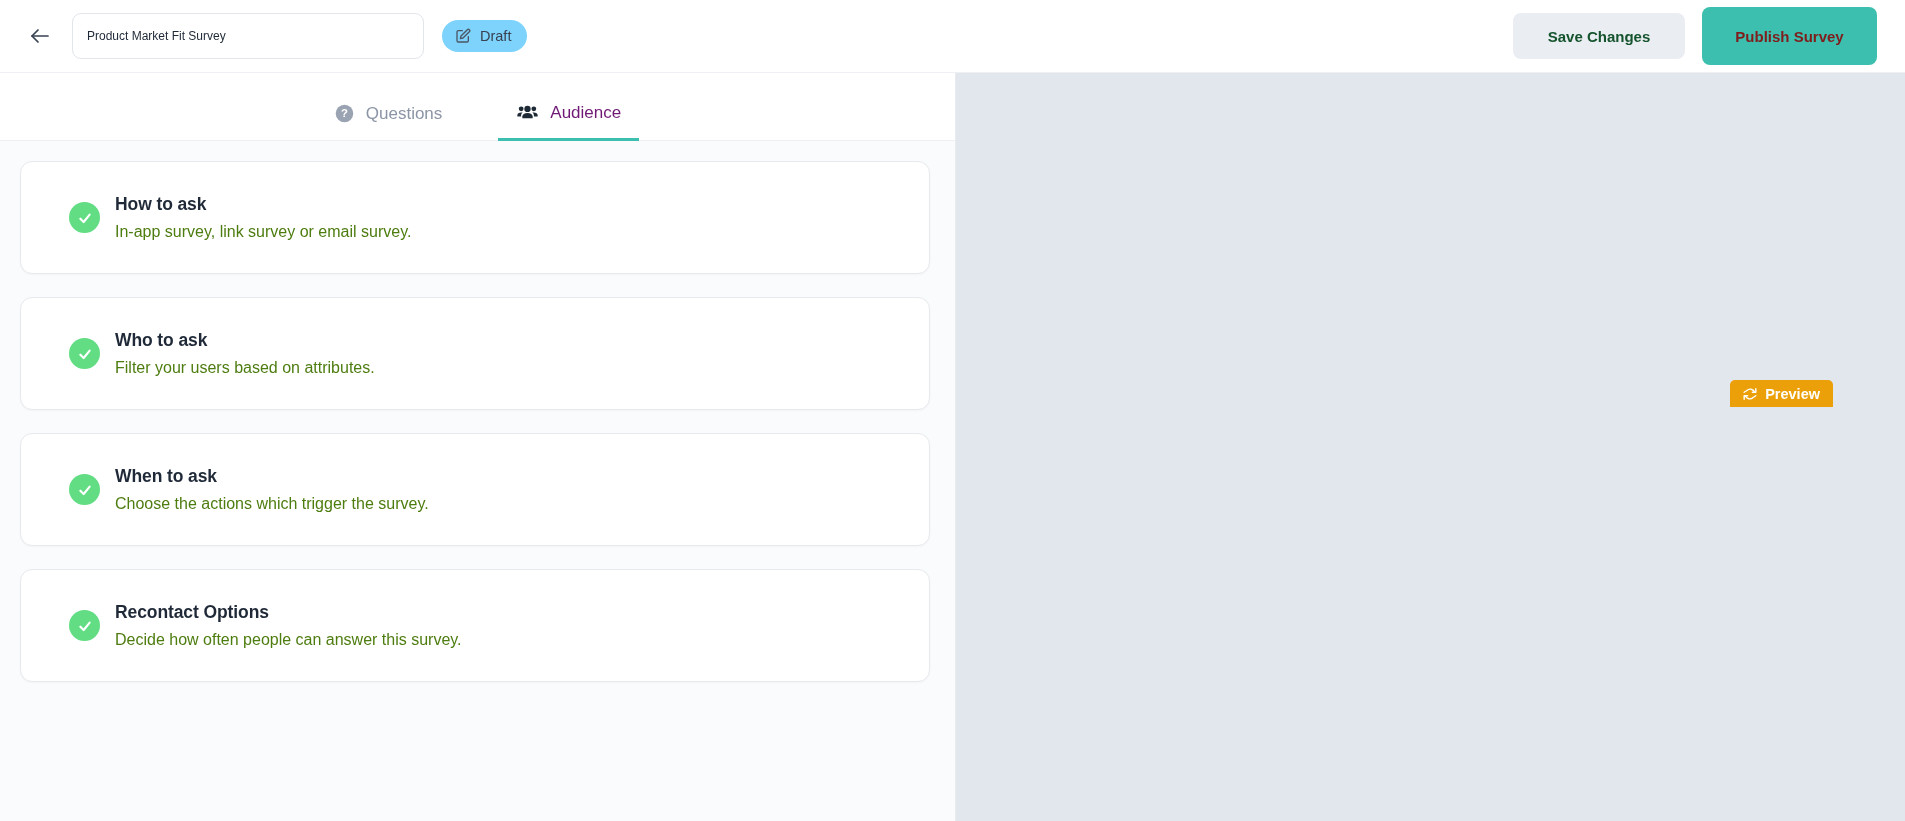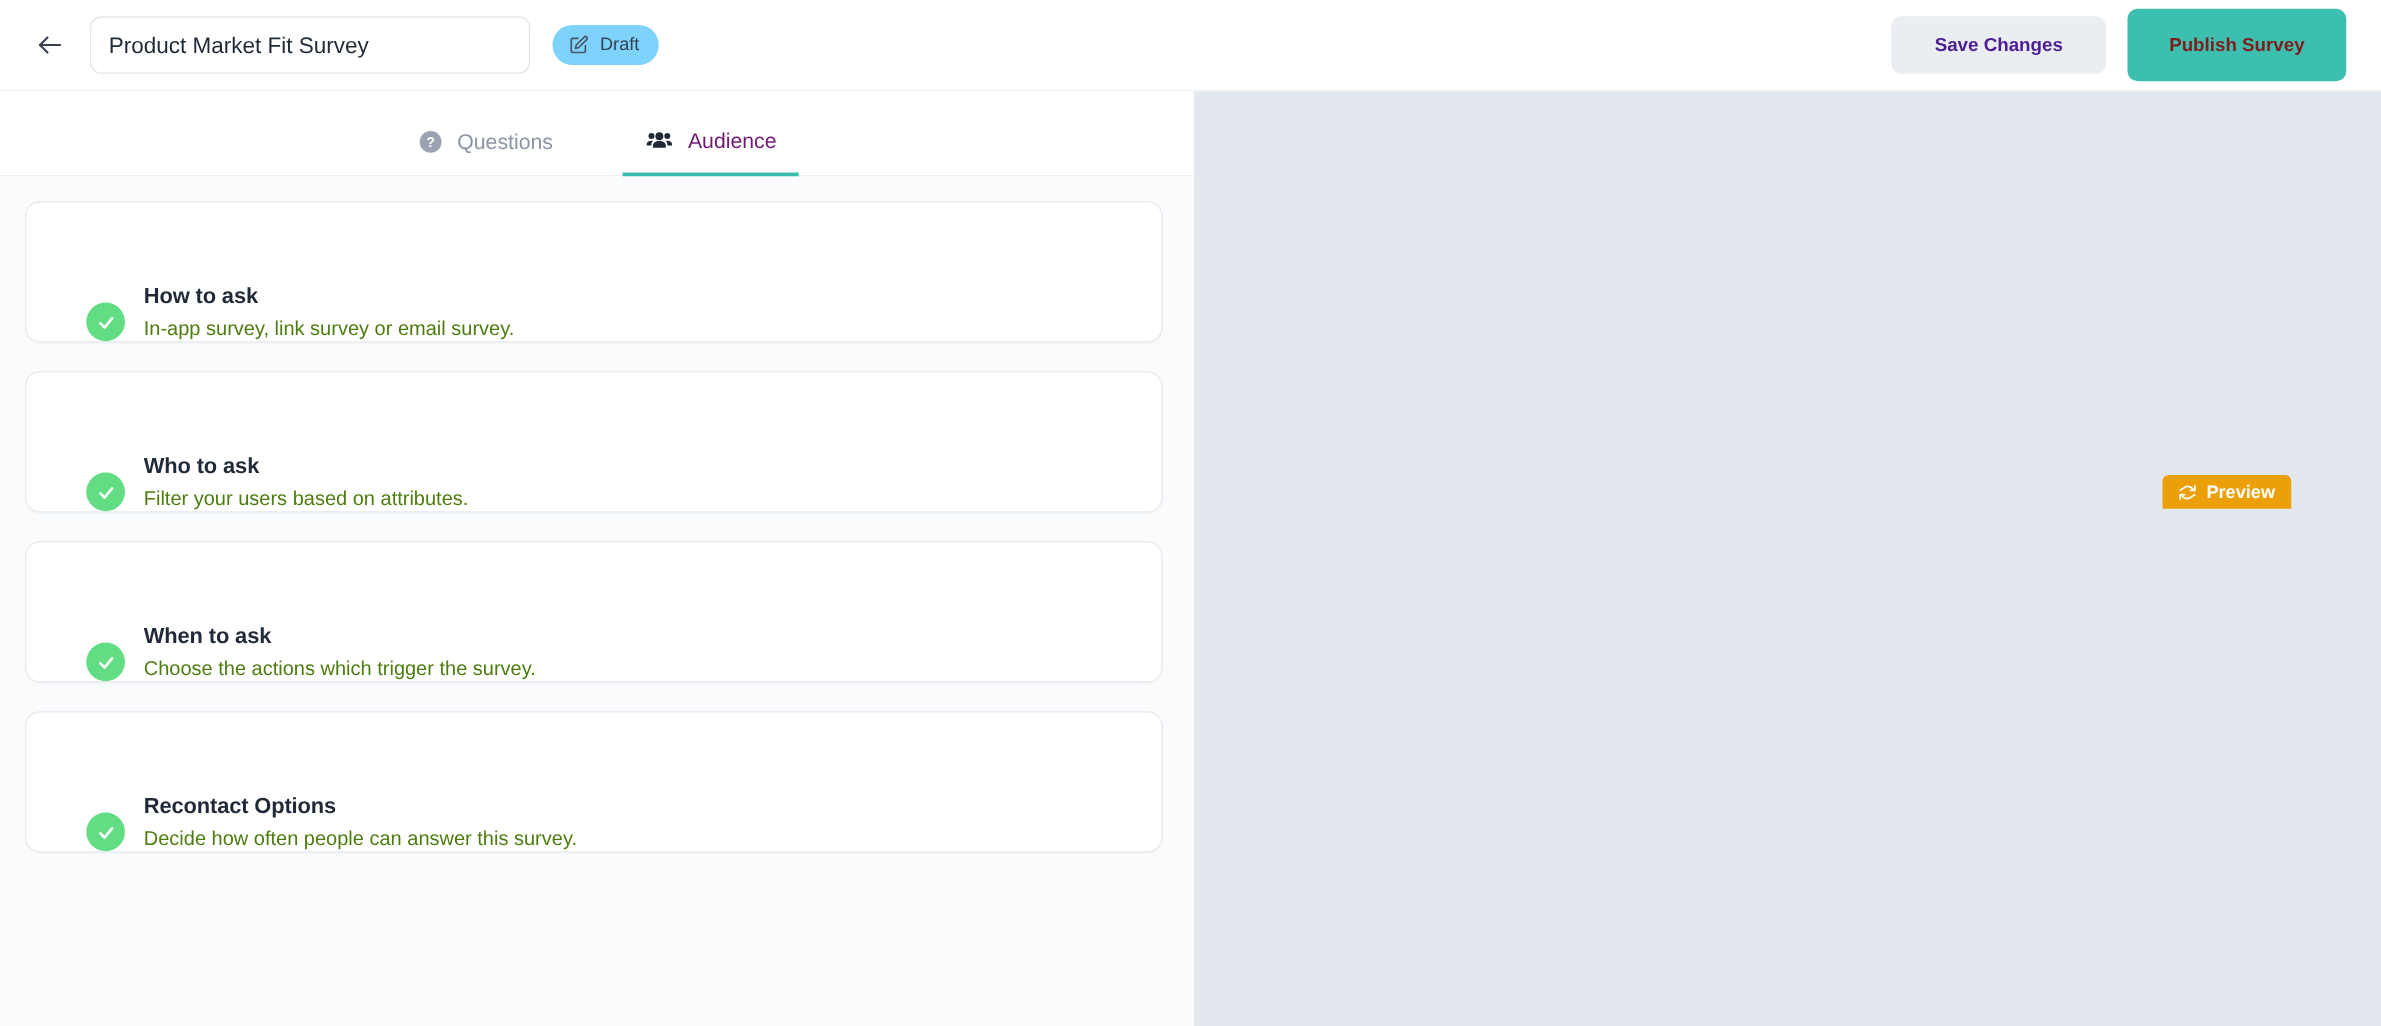--- a/index.html
+++ b/index.html
@@ -27,21 +27,21 @@
   }
   .back-btn svg { display: block; }
 
   .title-input {
     margin-left: 12px;
     width: 352px; height: 46px;
     border: 1px solid #e2e5ea; border-radius: 9px;
     background: #ffffff;
     padding: 0 14px;
     font-family: "Liberation Sans", sans-serif;
-    font-size: 18px; color: #1f2937;
+    font-size: 12px; color: #1f2937;
     outline: none;
   }
 
   .draft-pill {
     margin-left: 18px;
     height: 32px; display: flex; align-items: center; gap: 9px;
     background: #7dd3fc; border-radius: 18px;
     padding: 0 16px 0 13px;
     font-size: 14.5px; color: #374151; font-weight: 400;
     cursor: pointer;
@@ -52,21 +52,21 @@
 
   .btn {
     border: none; border-radius: 8px;
     font-family: "Liberation Sans", sans-serif;
     font-size: 15px; font-weight: 600;
     cursor: pointer;
     display: flex; align-items: center; justify-content: center;
   }
   .btn-save {
     height: 46px; min-width: 172px; padding: 0 22px;
-    background: #eaedf1; color: #4c1d95;
+    background: #eaedf1; color: #14532d;
     margin-right: 17px;
   }
   .btn-publish {
     height: 58px; min-width: 175px; padding: 0 22px;
     background: #3cbfae; color: #7f1d1d;
   }
 
   
   .body-split { flex: 1 1 auto; display: flex; min-height: 0; }
 
@@ -107,21 +107,21 @@
     padding: 20px 25px 20px 20px;
     overflow: hidden;
     background: #fafbfc;
   }
   .card {
     background: #ffffff;
     border: 1px solid #e6e9ed;
     border-radius: 12px;
     height: 113px;
     margin-bottom: 23px;
-    display: flex; align-items: flex-end;
+    display: flex; align-items: center;
     padding: 0 0 0 48px;
     cursor: pointer;
     box-shadow: 0 1px 2px rgba(16,24,40,0.03);
   }
   .check-circle {
     width: 31px; height: 31px; flex: 0 0 31px;
     border-radius: 50%;
     background: #63dd84;
     display: flex; align-items: center; justify-content: center;
     margin-right: 15px;

